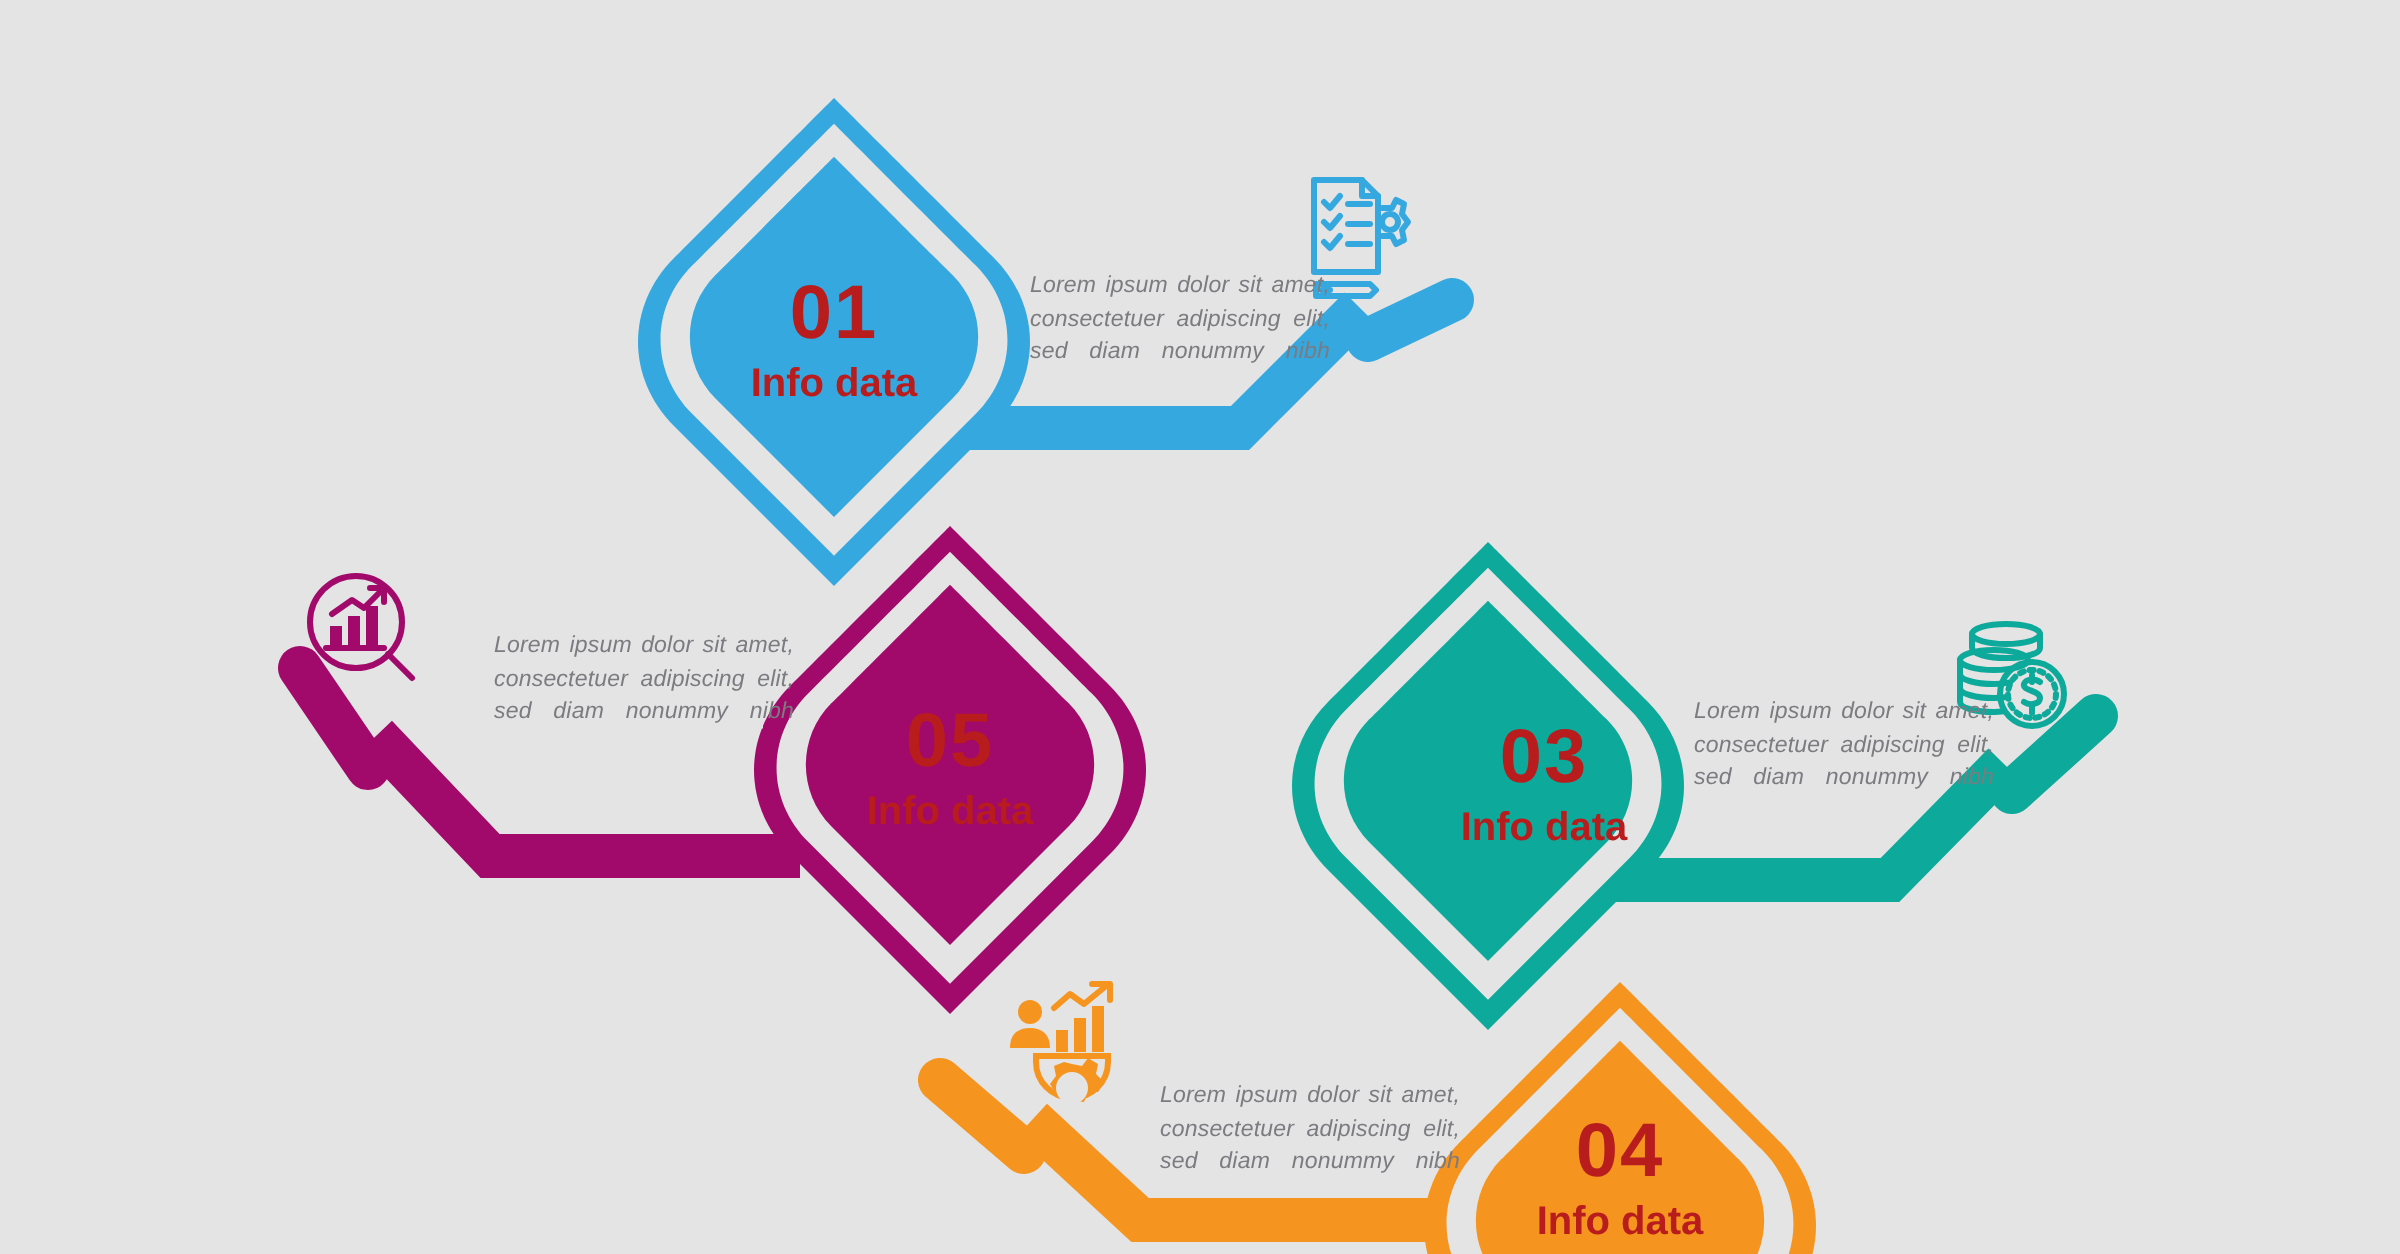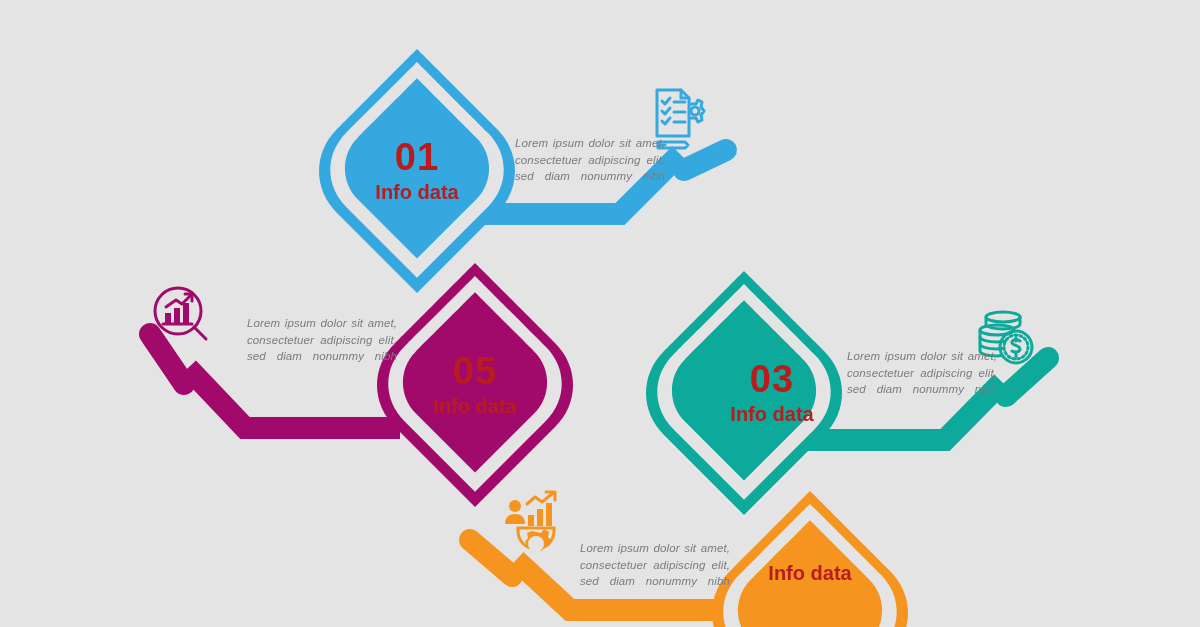--- a/index.html
+++ b/index.html
@@ -180,20 +180,21 @@
     <span class="step-num">05</span>
     <span class="step-title">Info data</span>
   </div>
 
   <div class="step-label" style="left:692px; top:360px; width:160px;">
     <span class="step-num">03</span>
     <span class="step-title">Info data</span>
   </div>
 
   <div class="step-label" style="left:730px; top:557px; width:160px;">
+    <span class="step-num">04</span>
     <span class="step-title">Info data</span>
   </div>
 
   <div class="desc" style="left:515px; top:135px;">Lorem ipsum dolor sit amet, consectetuer adipiscing elit, sed diam nonummy nibh</div>
 
   <div class="desc" style="left:247px; top:315px;">Lorem ipsum dolor sit amet, consectetuer adipiscing elit, sed diam nonummy nibh</div>
 
   <div class="desc" style="left:847px; top:348px;">Lorem ipsum dolor sit amet, consectetuer adipiscing elit, sed diam nonummy nibh</div>
 
   <div class="desc" style="left:580px; top:540px;">Lorem ipsum dolor sit amet, consectetuer adipiscing elit, sed diam nonummy nibh</div>

